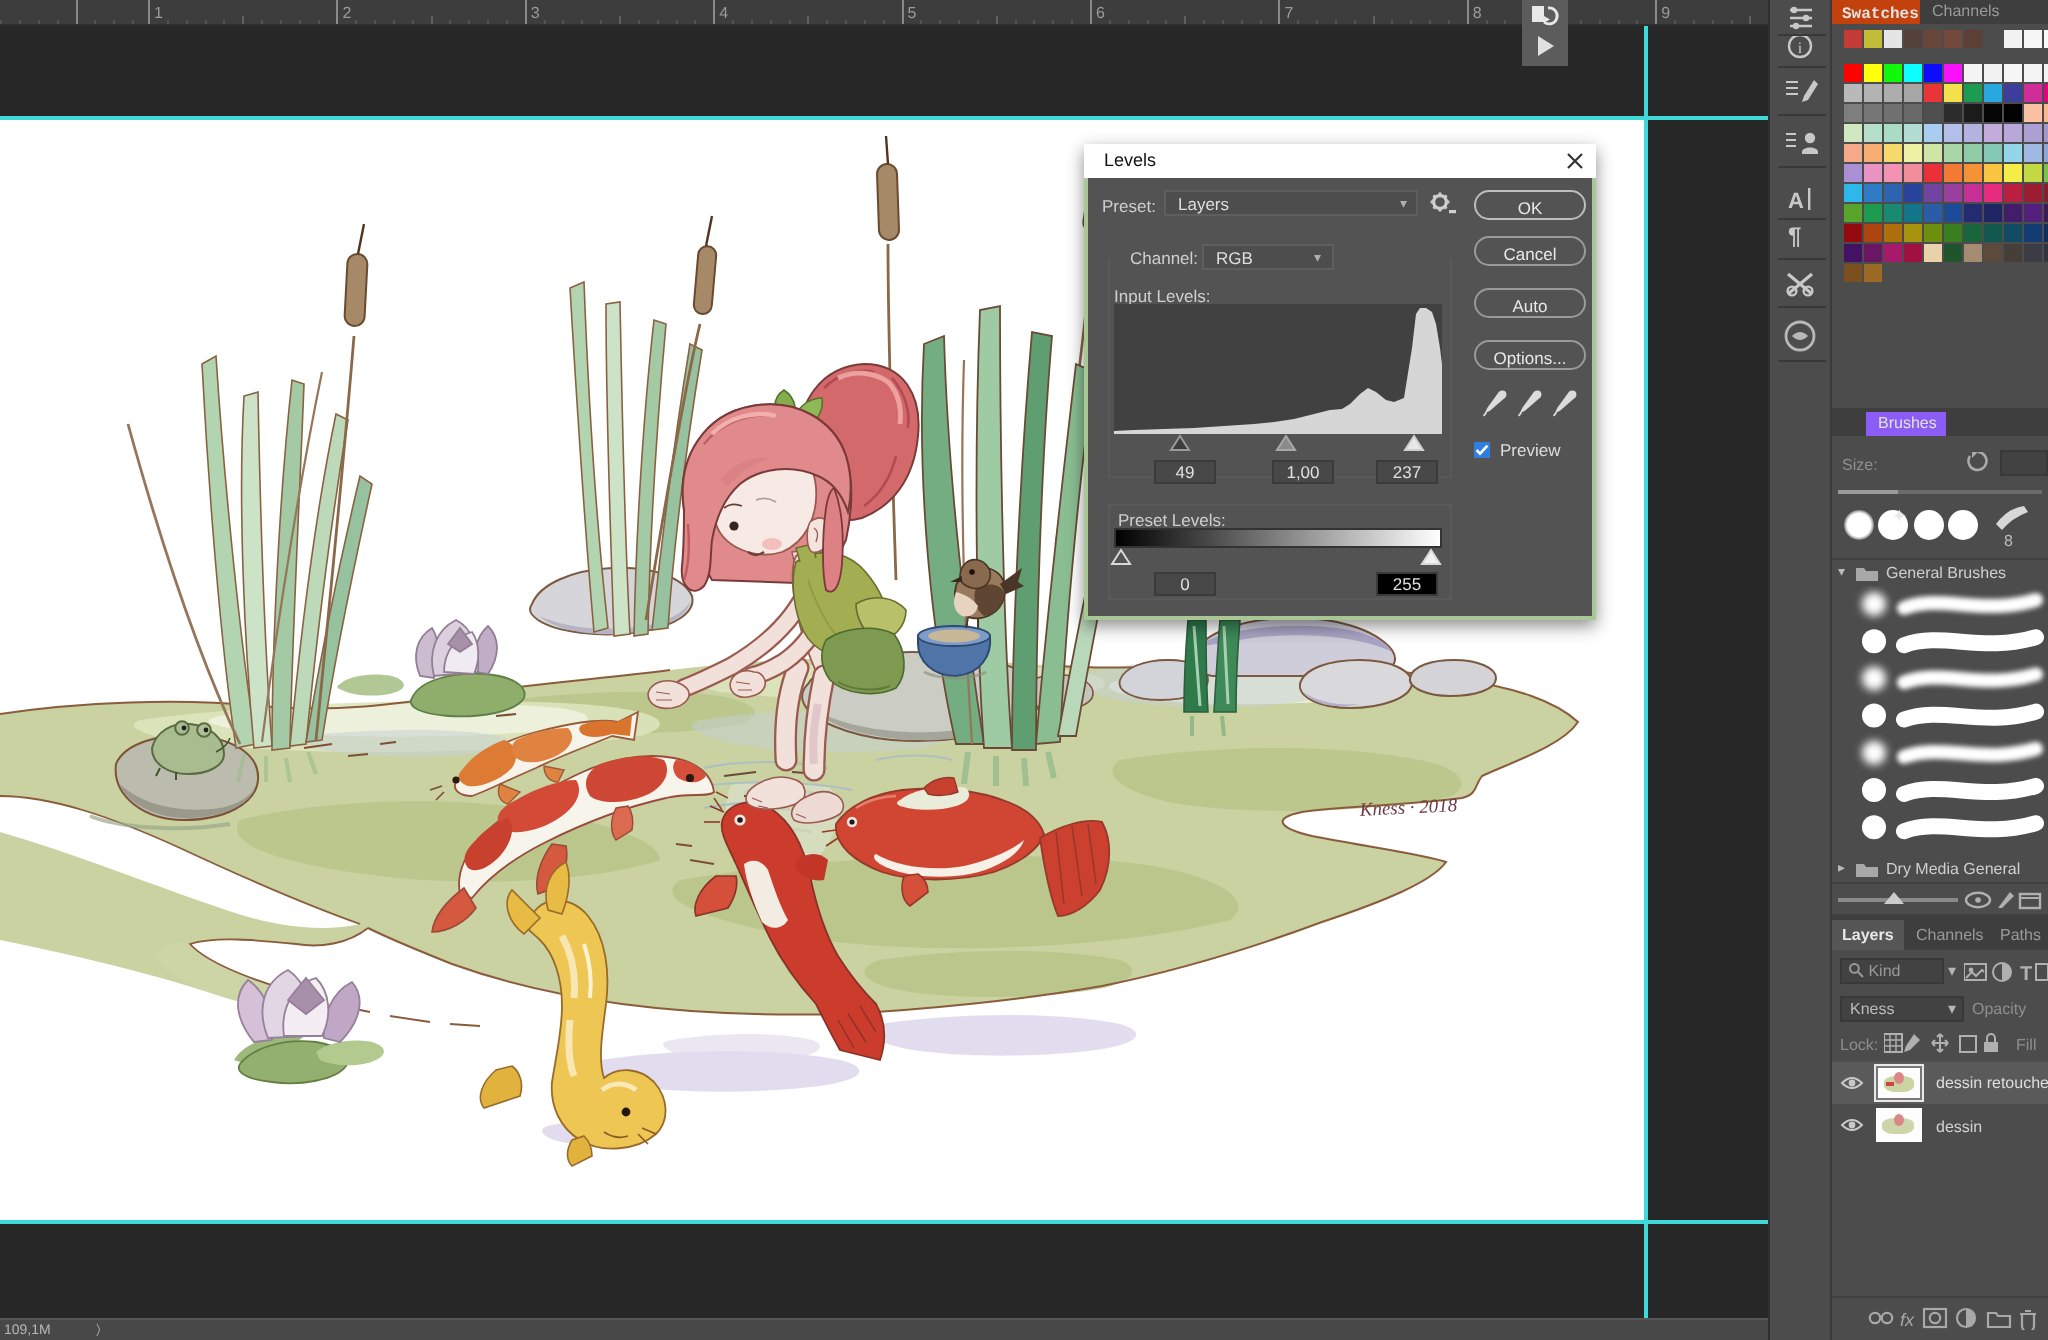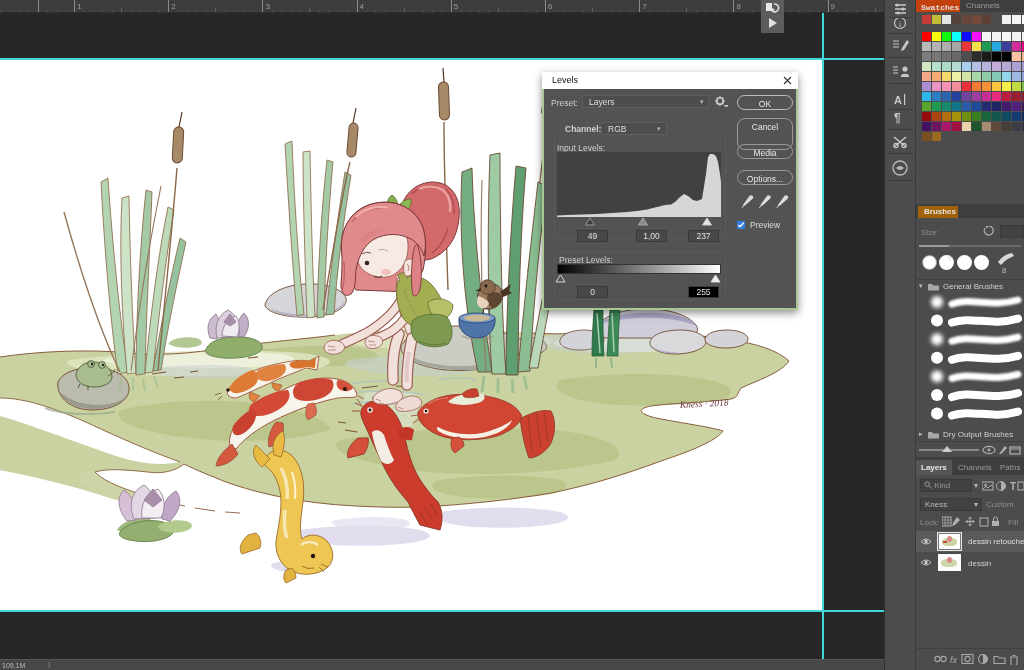--- a/index.html
+++ b/index.html
@@ -541,21 +541,21 @@
         <div style="position: absolute; width: 9px; height: 9px; left: 60px; top: 90px; background: rgb(165, 139, 111);"></div>
         <div style="position: absolute; width: 9px; height: 9px; left: 70px; top: 90px; background: rgb(94, 74, 60);"></div>
         <div style="position: absolute; width: 9px; height: 9px; left: 80px; top: 90px; background: rgb(70, 63, 57);"></div>
         <div style="position: absolute; width: 9px; height: 9px; left: 90px; top: 90px; background: rgb(60, 60, 68);"></div>
         <div style="position: absolute; width: 9px; height: 9px; left: 100px; top: 90px; background: rgb(52, 52, 64);"></div>
         <div style="position: absolute; width: 9px; height: 9px; left: 0px; top: 100px; background: rgb(124, 80, 30);"></div>
         <div style="position: absolute; width: 9px; height: 9px; left: 10px; top: 100px; background: rgb(154, 106, 36);"></div>
       </div>
 
     <div class="abs" style="left:0;top:204px;width:108px;height:14px;background:#3e3e3e;">
-      <div class="abs" style="left:2px;top:2px;width:40px;height:12px;background:#a16207;font-size:8px;color:#e2e2e2;font-weight:bold;padding:1px 0 0 6px;">Brushes</div>
+      <div class="abs" style="left:17px;top:2px;width:40px;height:12px;background:#8b5cf6;font-size:8px;color:#e2e2e2;font-weight:normal;padding:1px 0 0 6px;">Brushes</div>
     </div>
     <div class="abs" style="left:5px;top:228px;font-size:8px;color:#909090;">Size:</div>
     <svg class="abs" style="left:66px;top:226px" width="14" height="12" viewBox="0 0 14 12">
         <path d="M3 2 a4.5 4.5 0 1 0 4-2" fill="none" stroke="#aaa" stroke-width="1.3"></path>
         <path d="M7 0 l-3 0 0 3 Z" fill="#aaa"></path>
       </svg>
     <div class="abs" style="left:84px;top:225px;width:24px;height:13px;background:#424242;border:1px solid #393939;"></div>
     <div class="abs" style="left:3px;top:245px;width:102px;height:2px;background:#6b6b6b;"></div>
     <div class="abs" style="left:3px;top:245px;width:30px;height:2px;background:#9a9a9a;"></div>
 
@@ -587,21 +587,21 @@
           <path d="M36 85.4 C 55 78.4, 75 89.4, 102 81.4" stroke="#fff" stroke-width="7" fill="none" stroke-linecap="round" style="filter:blur(1.2px)"></path>
           <circle cx="21" cy="102.0" r="6" fill="#fff"></circle>
           <path d="M36 104.0 C 55 97.0, 75 108.0, 102 100.0" stroke="#fff" stroke-width="8" fill="none" stroke-linecap="round"></path>
           <circle cx="21" cy="120.6" r="6" fill="#fff"></circle>
           <path d="M36 122.6 C 55 115.6, 75 126.6, 102 118.6" stroke="#fff" stroke-width="8" fill="none" stroke-linecap="round"></path>
         </svg></div>
     <div class="abs" style="left:3px;top:430px;font-size:7px;color:#bbb;">▸</div>
     <svg class="abs" style="left:12px;top:431px" width="11" height="8" viewBox="0 0 11 8">
         <path d="M0 1 h4 l1 1.5 h6 v5 h-11 Z" fill="#a8a8a8"></path>
       </svg>
-    <div class="abs" style="left:27px;top:430px;font-size:8px;color:#cfcfcf;">Dry Output Brushes</div>
+    <div class="abs" style="left:27px;top:430px;font-size:8px;color:#cfcfcf;">Dry Media General</div>
     <div class="abs" style="left:0;top:441px;width:108px;height:1px;background:#404040;"></div>
     <div class="abs" style="left:3px;top:449px;width:60px;height:1.5px;background:#8a8a8a;"></div>
     <div class="abs" style="left:26px;top:446px;width:0;height:0;border-bottom:6px solid #cccccc;border-left:5px solid transparent;border-right:5px solid transparent;"></div>
     <svg class="abs" style="left:66px;top:444px" width="40" height="12" viewBox="0 0 40 12">
       <ellipse cx="7" cy="6" rx="6" ry="3.6" fill="none" stroke="#b0b0b0" stroke-width="1.2"></ellipse>
         <circle cx="7" cy="6" r="1.4" fill="#b0b0b0"></circle>
       <path d="M17 10 L23 2 l2 2 -6 6 Z" fill="#b0b0b0"></path>
       <rect x="28" y="3" width="10" height="7" fill="none" stroke="#b0b0b0" stroke-width="1.2"></rect>
         <path d="M28 5 h10" stroke="#b0b0b0"></path>
     </svg>
@@ -620,21 +620,21 @@
       <rect x="0" y="2" width="11" height="8" fill="none" stroke="#b0b0b0"></rect>
         <circle cx="3.5" cy="5" r="1.2" fill="#b0b0b0"></circle>
         <path d="M1 9 l3-3 2 2 3-3 1 1" stroke="#b0b0b0" fill="none"></path>
       <circle cx="19" cy="6" r="4.5" fill="none" stroke="#b0b0b0"></circle>
         <path d="M19 1.5 a4.5 4.5 0 0 1 0 9 Z" fill="#b0b0b0"></path>
       <text x="28" y="10" font-size="10" fill="#b0b0b0" font-weight="bold">T</text>
       <rect x="36" y="2" width="6" height="8" fill="none" stroke="#b0b0b0"></rect>
     </svg>
     <div class="abs" style="left:4px;top:498px;width:62px;height:13px;background:#424242;border:1px solid #393939;font-size:8px;color:#bbb;padding:1px 0 0 4px;">Kness</div>
     <div class="abs" style="left:58px;top:500px;font-size:8px;color:#b5b5b5;">▾</div>
-    <div class="abs" style="left:70px;top:500px;font-size:8px;color:#8e8e8e;">Custom</div>
+    <div class="abs" style="left:70px;top:500px;font-size:8px;color:#8e8e8e;">Opacity</div>
     <div class="abs" style="left:4px;top:518px;font-size:8px;color:#8e8e8e;">Lock:</div>
     <svg class="abs" style="left:26px;top:516px" width="58" height="12" viewBox="0 0 58 12">
       <rect x="0" y="1" width="9" height="9" fill="none" stroke="#b0b0b0"></rect>
         <path d="M0 4 h9 M0 7 h9 M3 1 v9 M6 1 v9" stroke="#b0b0b0" stroke-width=".7"></path>
       <path d="M15 1 l3 3 -5 5 -3 1 1-3 Z" fill="#b0b0b0"></path>
       <g stroke="#b0b0b0" fill="none">
           <path d="M28 1 v9 M24 5.5 h8 M28 1 l-1.5 1.5 M28 1 l1.5 1.5 M24 5.5 l1.5-1.5 M24 5.5 l1.5 1.5 M32 5.5 l-1.5-1.5 M32 5.5 l-1.5 1.5 M28 10 l-1.5-1.5 M28 10 l1.5-1.5"></path>
         </g>
       <rect x="38" y="2" width="8" height="8" fill="none" stroke="#b0b0b0"></rect>
       <rect x="50" y="5" width="7" height="5" fill="#b0b0b0"></rect>
@@ -700,22 +700,22 @@
     </div>
     <svg class="abs" style="left:170px;top:24px" width="14" height="12" viewBox="0 0 14 12">
         <circle cx="6" cy="5" r="3.2" fill="none" stroke="#cfcfcf" stroke-width="1.6"></circle>
         <g stroke="#cfcfcf" stroke-width="1.4">
           <path d="M6 0.3 V2 M6 8 V9.7 M1.3 5 H3 M9 5 H10.7 M2.7 1.7 L3.9 2.9 M8.1 7.1 L9.3 8.3 M9.3 1.7 L8.1 2.9 M3.9 7.1 L2.7 8.3"></path>
         </g>
         <rect x="10.5" y="9" width="3.5" height="1.6" fill="#cfcfcf"></rect>
       </svg>
 
     <div class="abs" style="left:193px;top:23px;width:56px;height:15px;border:1px solid #bdbdbd;border-radius:8px;font-size:8.5px;color:#e8e8e8;text-align:center;padding-top:2.5px;">OK</div>
-    <div class="abs" style="left:193px;top:46px;width:56px;height:32px;border:1px solid #9a9a9a;border-radius:8px;font-size:8.5px;color:#e8e8e8;text-align:center;padding-top:2.5px;">Cancel</div>
-    <div class="abs" style="left:193px;top:72px;width:56px;height:15px;border:1px solid #9a9a9a;border-radius:8px;font-size:8.5px;color:#e8e8e8;text-align:center;padding-top:2.5px;">Media</div>
+    <div class="abs" style="left:193px;top:46px;width:56px;height:15px;border:1px solid #9a9a9a;border-radius:8px;font-size:8.5px;color:#e8e8e8;text-align:center;padding-top:2.5px;">Cancel</div>
+    <div class="abs" style="left:193px;top:72px;width:56px;height:15px;border:1px solid #9a9a9a;border-radius:8px;font-size:8.5px;color:#e8e8e8;text-align:center;padding-top:2.5px;">Auto</div>
     <div class="abs" style="left:193px;top:98px;width:56px;height:15px;border:1px solid #9a9a9a;border-radius:8px;font-size:8.5px;color:#e8e8e8;text-align:center;padding-top:2.5px;">Options...</div>
 
     <svg class="abs" style="left:196px;top:122px" width="52" height="16" viewBox="0 0 52 16">
       <g>
         <circle cx="11.2" cy="3.2" r="2" fill="#dcdcdc"></circle>
         <path d="M9.6 1.8 L12.6 4.8 L5 11.4 L2.4 12.6 L3.6 10 Z" fill="#dcdcdc"></path>
         <path d="M1.8 14 l1.4-1.8" stroke="#dcdcdc" stroke-width="0.9"></path>
       </g>
       <g transform="translate(17.5,0)">
         <circle cx="11.2" cy="3.2" r="2" fill="#dcdcdc"></circle>
@@ -730,21 +730,21 @@
     </svg>
 
     <div class="abs" style="left:193px;top:149px;width:8px;height:8px;background:#2f7fe0;">
       <svg width="8" height="8" viewBox="0 0 8 8" style="display:block">
           <path d="M1.3 4 L3 5.8 L6.7 1.8" stroke="#fff" stroke-width="1.3" fill="none"></path>
         </svg>
     </div>
     <div class="abs" style="left:206px;top:148px;font-size:8.5px;color:#dedede;">Preview</div>
 
     <div class="abs" style="left:10px;top:57px;width:172px;height:110px;border:1px solid #5a5a5a;border-top:none;"></div>
-    <span class="abs" style="left:18px;top:52px;font-size:8.5px;color:#cfcfcf;background:#535353;padding:0 3px;font-weight:bold;">Channel:</span>
+    <span class="abs" style="left:18px;top:52px;font-size:8.5px;color:#cfcfcf;background:#535353;padding:0 3px;">Channel:</span>
     <div class="abs" style="left:57px;top:50px;width:66px;height:13px;background:#4d4d4d;border:1px solid #5e5e5e;">
       <span class="abs" style="left:6px;top:1px;font-size:8.5px;color:#dedede;">RGB</span>
       <span class="abs" style="left:55px;top:2px;font-size:7px;color:#b0b0b0;">▾</span>
     </div>
     <span class="abs" style="left:13px;top:71px;font-size:8.5px;color:#cfcfcf;">Input Levels:</span>
 
     <div class="abs" style="left:13px;top:80px;width:164px;height:65px;background:#414141;">
       <svg width="164" height="65" viewBox="0 0 164 65" preserveAspectRatio="none">
         <path d="M0 65 L0 63.5 L10 63 L25 62.5 L40 62 L55 61 L70 60 L80 59 L90 57.5 L100 55 L108 53 L114 52.5 L118 50 L123 45 L127 42 L131 44 L136 48 L140 49 L145 47 L149 22 L151 5 L153 2 L156 2 L159 4 L161 10 L163 22 L164 30 L164 65 Z" fill="#d6d6d6"></path>
       </svg>

